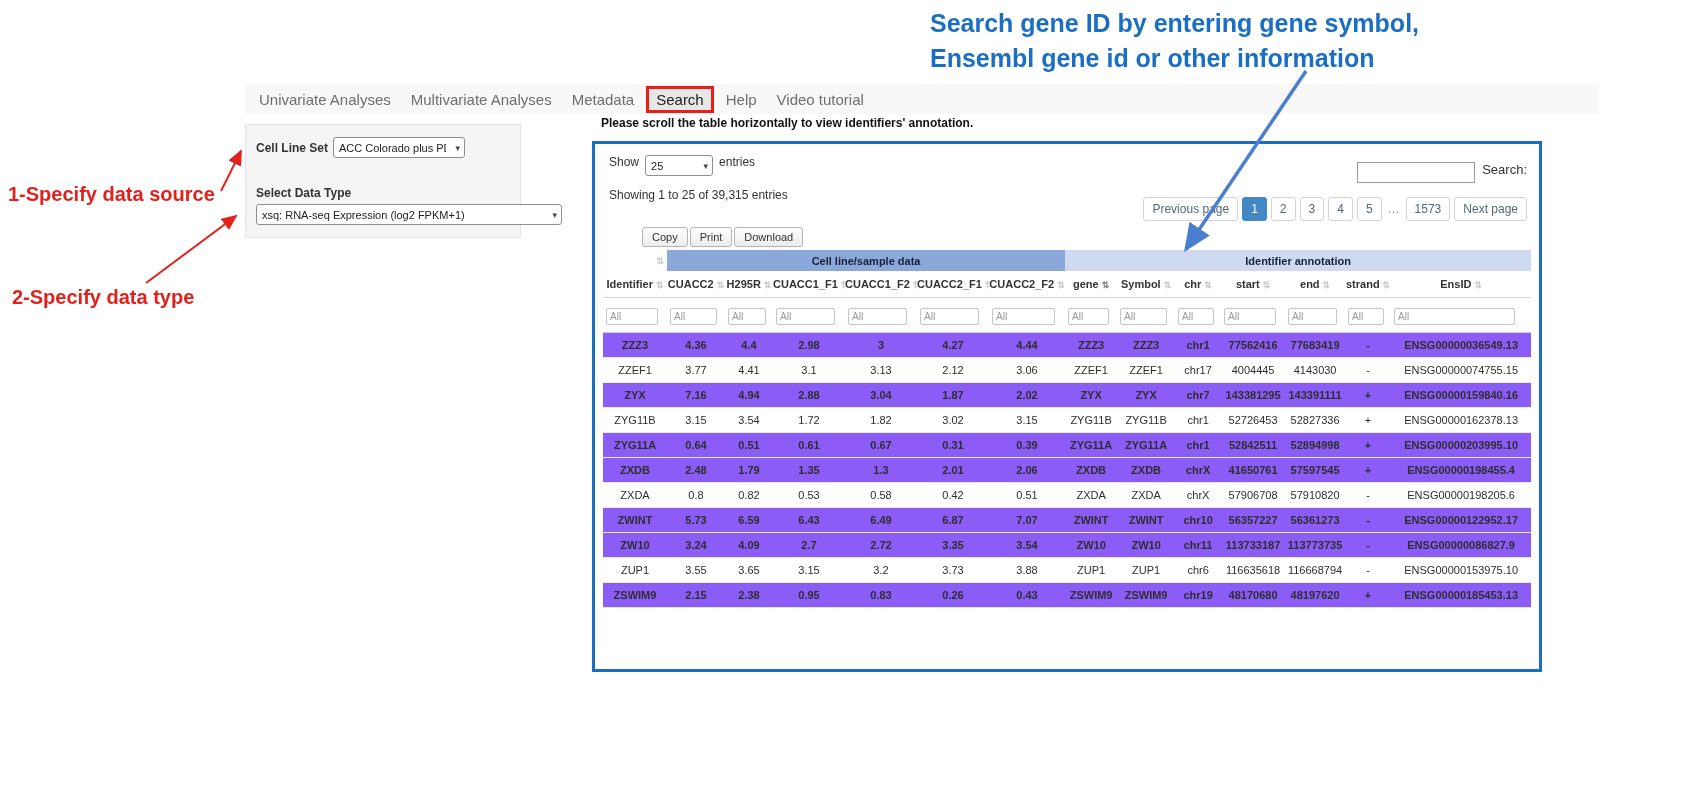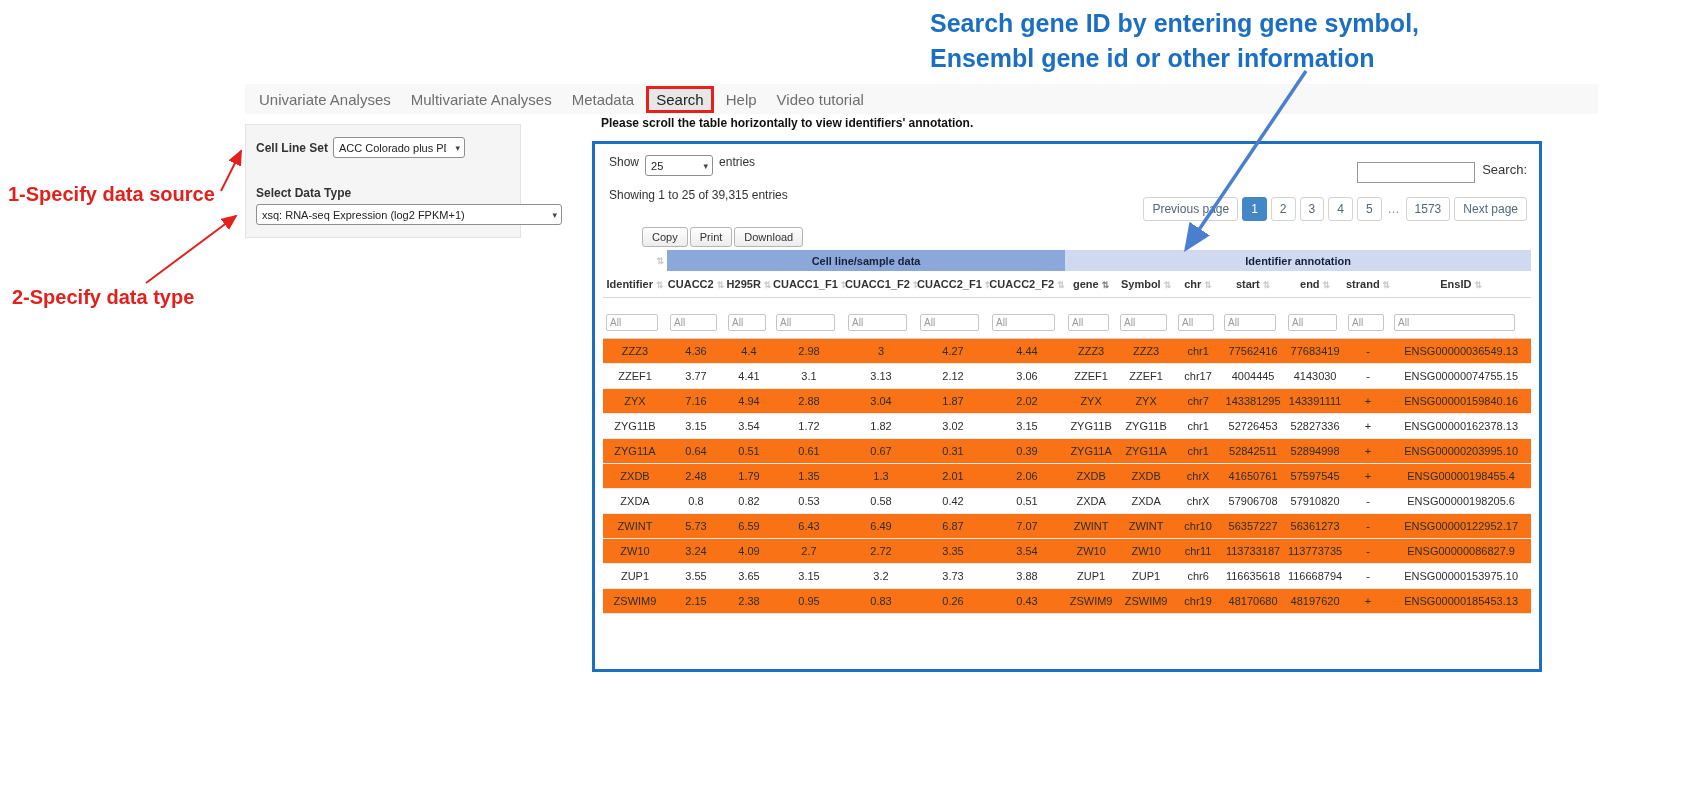--- a/index.html
+++ b/index.html
@@ -49,25 +49,25 @@
   
   #results-table { position:absolute; left:8px; top:106px; width:928px; border-collapse:collapse; table-layout:fixed; font-size:11px; }
   .group-th { height:21px; font-size:11px; font-weight:700; color:#15223a; text-align:center; position:relative; }
   .group-th.g0 { background:#fff; }
   .group-th.g1 { background:#8ca7da; }
   .group-th.g2 { background:#cfdaf1; }
   .col-th { height:26px; font-weight:700; color:#333; text-align:center; white-space:nowrap; overflow:hidden; border-bottom:1px solid #d6d6d6; cursor:pointer; }
   .sort-icon { color:#c9c9c9; font-size:9px; margin-left:3px; }
   .sort-icon.active-sort { color:#7e7e7e; }
   .group-th .sort-icon { position:absolute; right:3px; top:6px; }
-  .filter-td { padding:16px 3px 7px; border-bottom:1px solid #cfcfcf; background:#fff; }
+  .filter-td { padding:10px 3px 7px; border-bottom:1px solid #cfcfcf; background:#fff; }
   .filter-input { width:90%; height:17px; border:1px solid #c6c6c6; border-radius:2px; font-size:10px; color:#333; padding:0 3px; background:#fff; }
   .filter-input::placeholder { color:#9a9a9a; }
   .data-row td { height:25px; text-align:center; color:#2e2e2e; border-top:1px solid #ececec; overflow:hidden; white-space:nowrap; }
-  .data-row.striped { background:#f97316; }
+  .data-row.striped { background:#8b5cf6;font-weight:bold; }
   tbody tr:last-child td { border-bottom:1px solid #e2e2e2; }
 </style>
 </head>
 <body>
 
 <div class="stage">
 
   <div class="blue-note">
     <div>Search gene ID by entering gene symbol,</div>
     <div>Ensembl gene id or other information</div>

